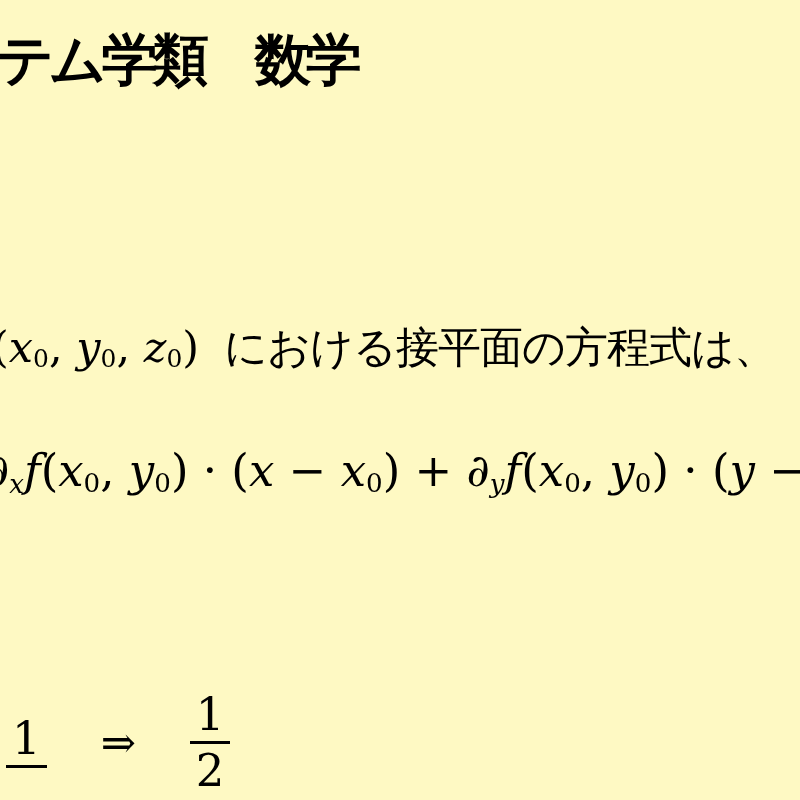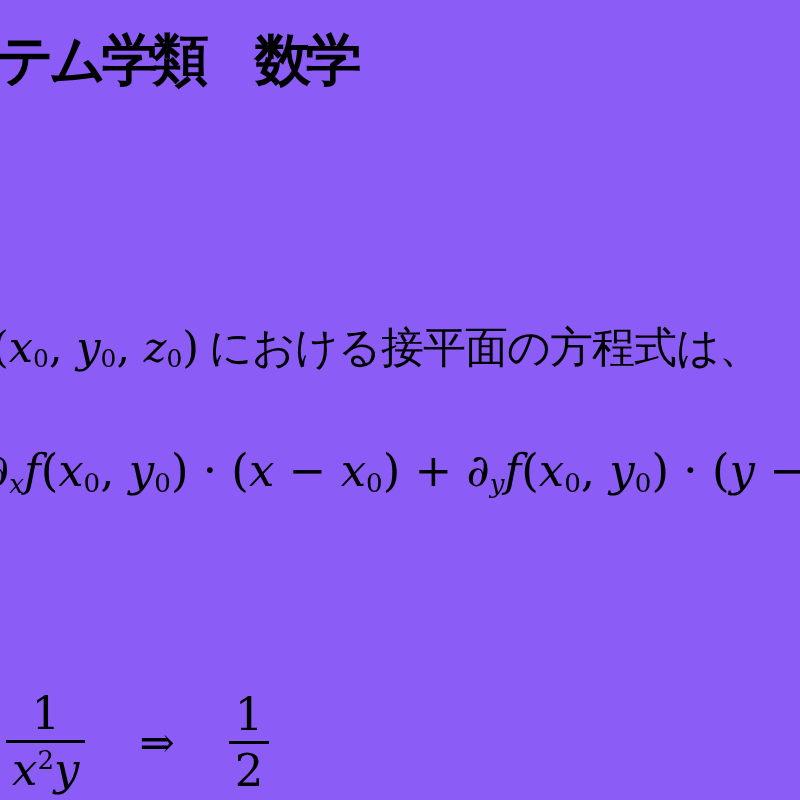--- a/index.html
+++ b/index.html
@@ -10,21 +10,21 @@
     width: 800px;
     height: 800px;
     overflow: hidden;
     background: #ffffff;
     color: #000000;
   }
   .page {
     position: relative;
     width: 800px;
     height: 800px;
-    background: #8b5cf6;
+    background: #fef9c3;
     overflow: hidden;
   }
   
   .title {
     position: absolute;
     left: -3px;
     top: 26px;
     margin: 0;
     font-family: "Liberation Sans", "DejaVu Sans", sans-serif;
     font-weight: bold;
@@ -47,21 +47,21 @@
 
   .intro {
     position: absolute;
     left: -8px;
     top: 320px;
     font-size: 43px;
     line-height: 1.3;
     white-space: nowrap;
   }
   .intro .jp {
-    font-family: Liberation Serif, serif;
+    font-family: Liberation Mono, monospace;
     letter-spacing: -1px;
   }
 
   .eq1 {
     position: absolute;
     left: -14px;
     top: 442px;
     font-size: 45px;
     line-height: 1.3;
     white-space: nowrap;
@@ -110,21 +110,20 @@
     <span class="math"><span class="m-u">(</span><span class="m-i">x</span><span class="m-sb">0</span><span class="m-u">, </span><span class="m-i">y</span><span class="m-sb">0</span><span class="m-u">, </span><span class="m-i">z</span><span class="m-sb">0</span><span class="m-u">)</span></span><span class="jp"> における接平面の方程式は、</span>
   </div>
 
   <div class="eq1">
     <span class="math"><span class="m-i">∂</span><span class="m-sbi">x</span><span class="m-i">f</span><span class="m-u">(</span><span class="m-i">x</span><span class="m-sb">0</span><span class="m-u">, </span><span class="m-i">y</span><span class="m-sb">0</span><span class="m-u">) · (</span><span class="m-i">x</span><span class="m-u"> − </span><span class="m-i">x</span><span class="m-sb">0</span><span class="m-u">) + </span><span class="m-i">∂</span><span class="m-sbi">y</span><span class="m-i">f</span><span class="m-u">(</span><span class="m-i">x</span><span class="m-sb">0</span><span class="m-u">, </span><span class="m-i">y</span><span class="m-sb">0</span><span class="m-u">) · (</span><span class="m-i">y</span><span class="m-u"> − </span></span>
   </div>
 
   <div class="eq2row">
     <span class="frac">
       <span class="num math"><span class="m-u">1</span></span>
-      <span class="den math"><span class="m-i">x</span><span class="m-sp">2</span><span class="m-i">y</span></span>
     </span>
     <span class="arrow">⇒</span>
     <span class="frac">
       <span class="num math"><span class="m-u">1</span></span>
       <span class="den math"><span class="m-u">2</span></span>
     </span>
 
   </div>
 
 </div>

